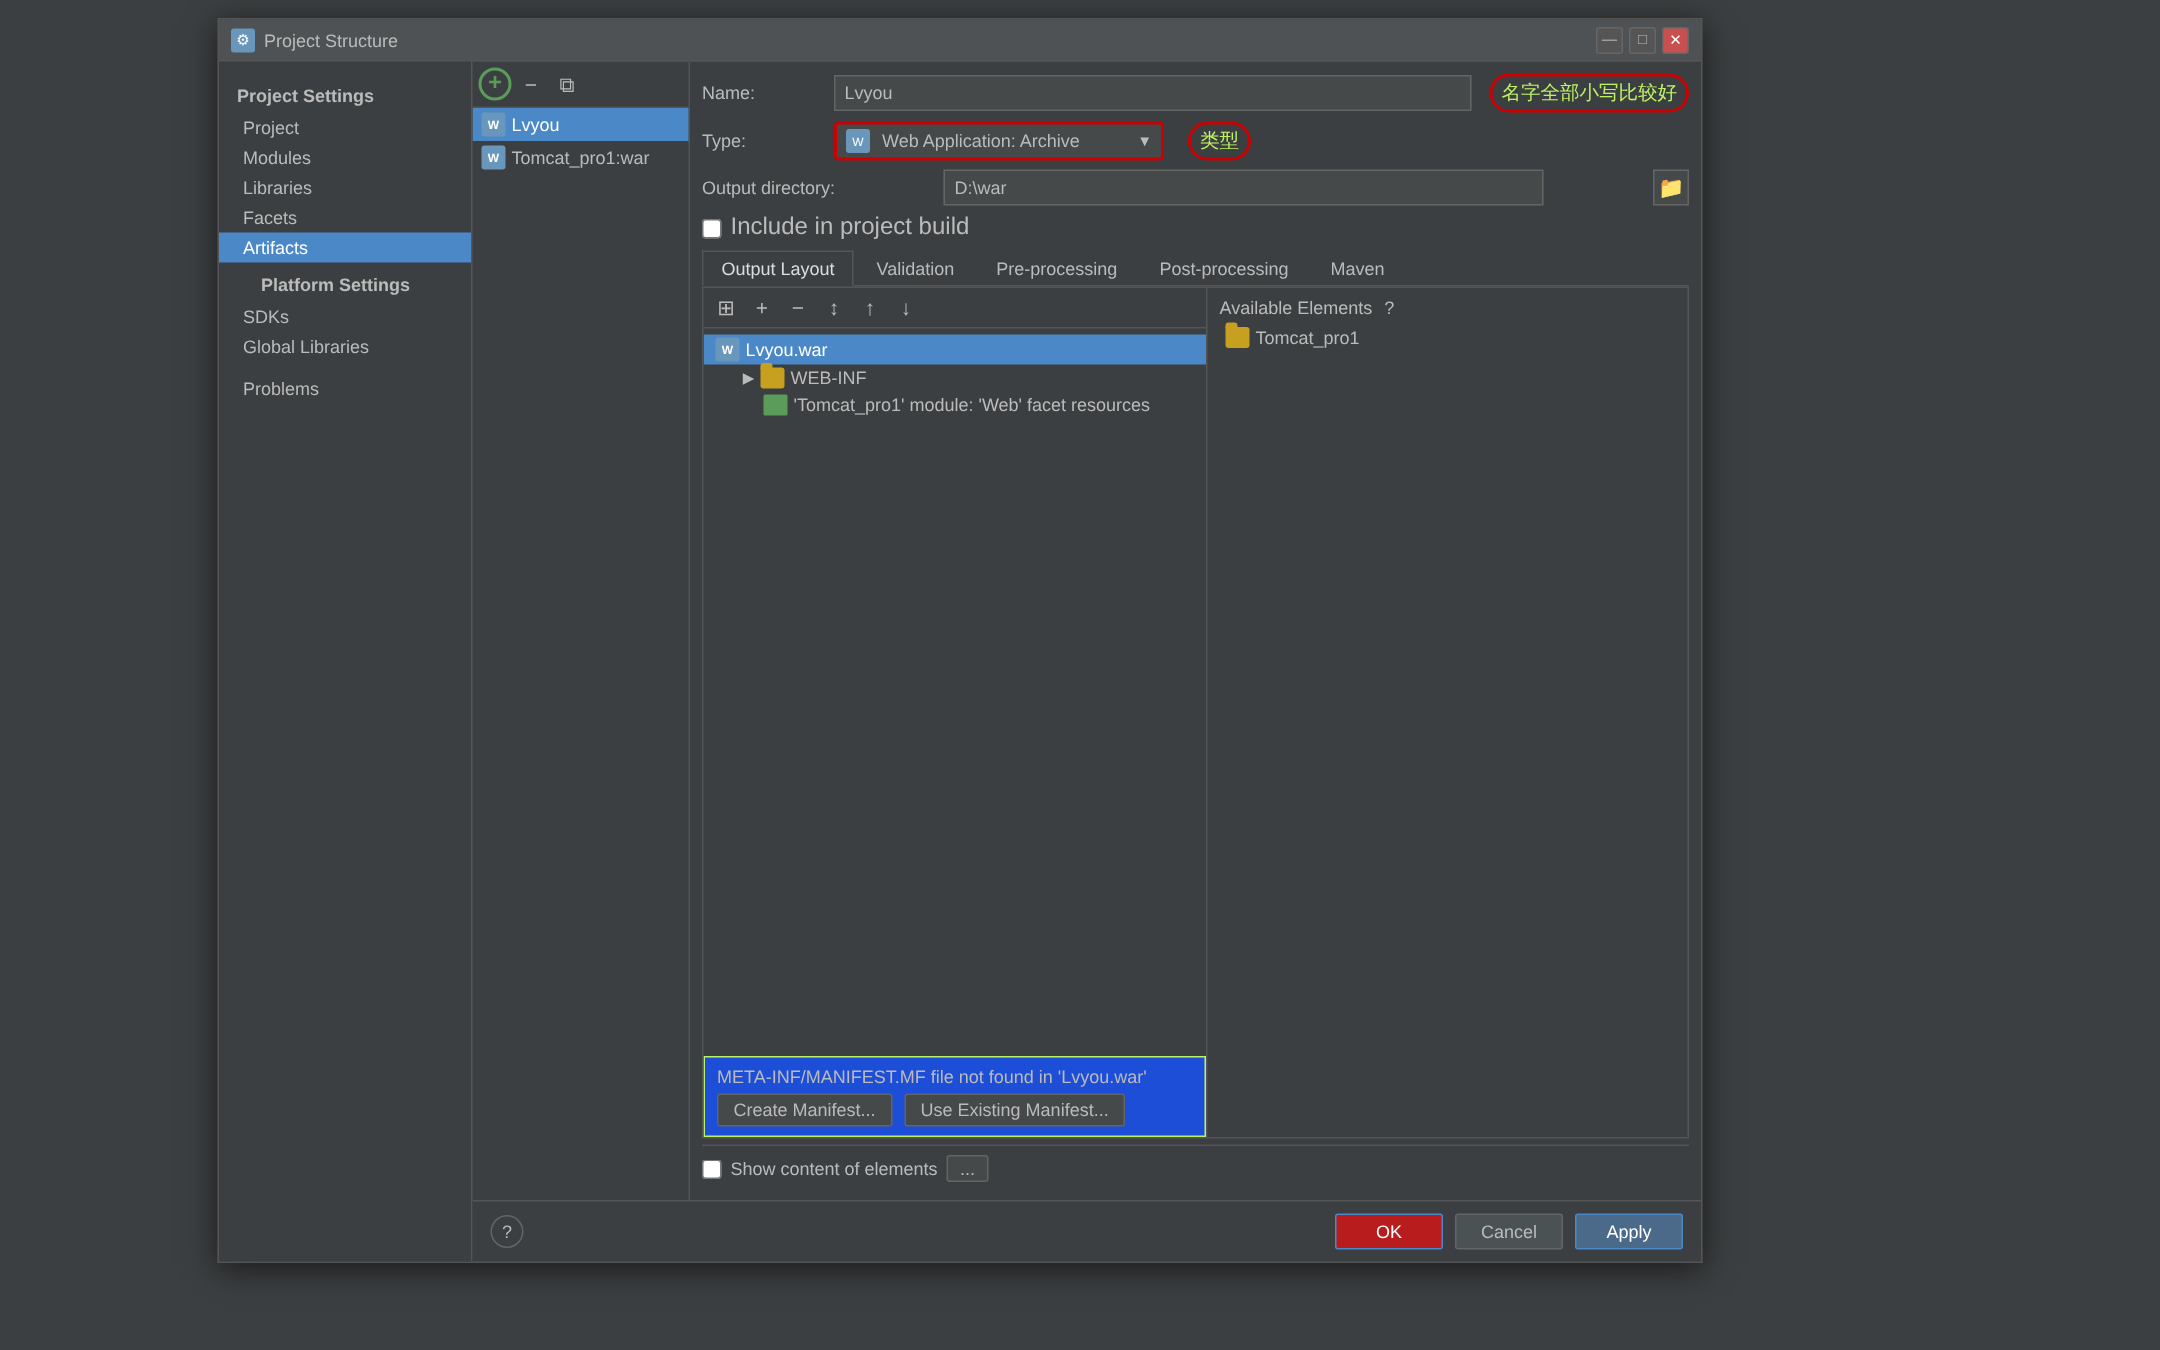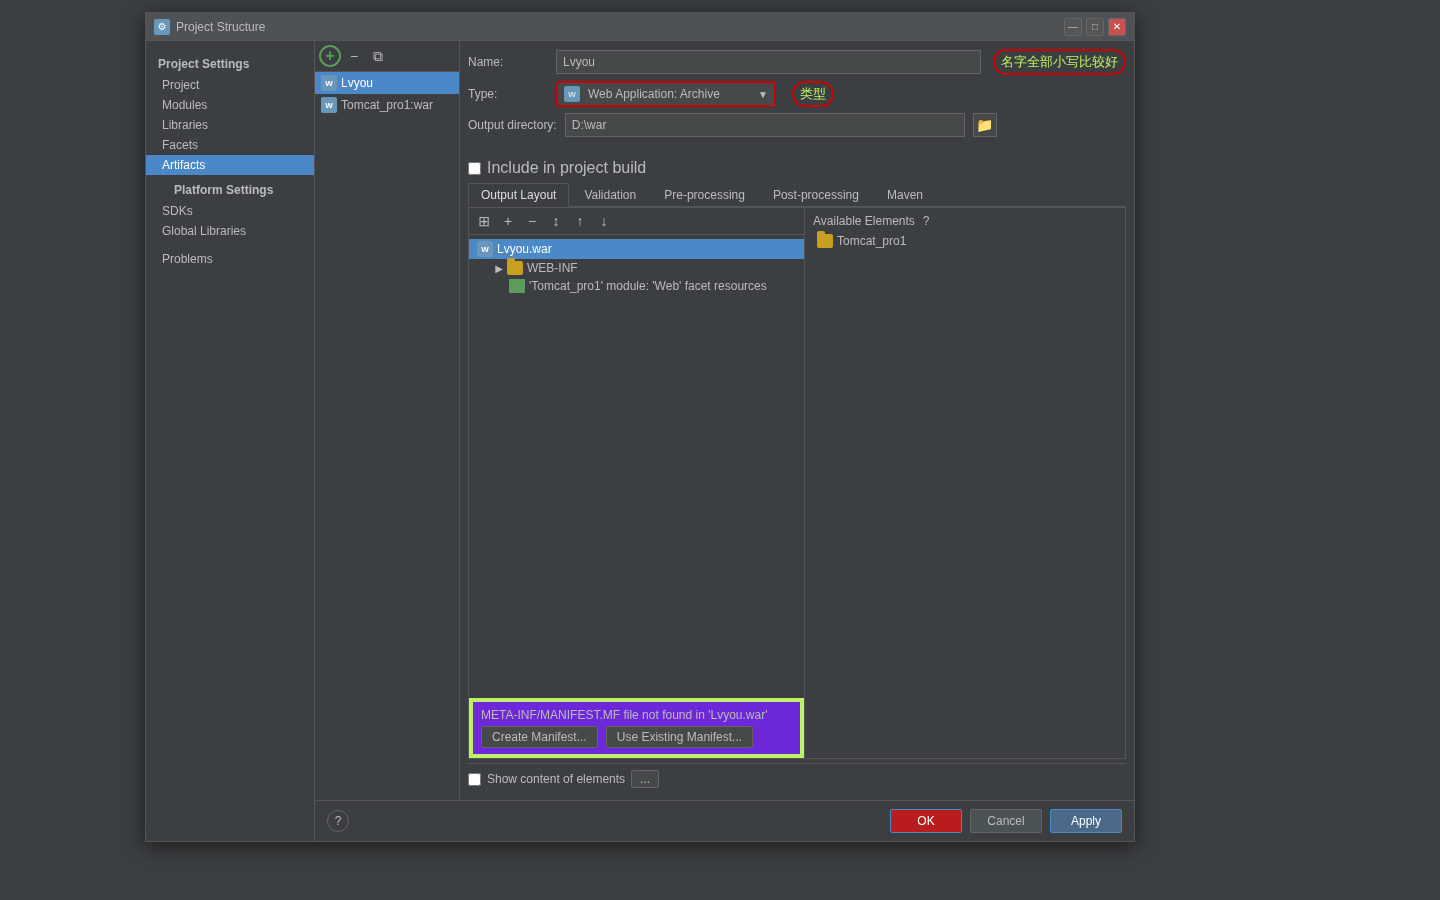--- a/index.html
+++ b/index.html
@@ -224,21 +224,22 @@
     .annotation-red {
       color: #bef264;
       font-size: 12px;
       margin-left: 4px;
     }
 
     .output-dir-row {
       display: flex;
       align-items: center;
       gap: 8px;
-      margin-bottom: 22px;
+      margin-bottom: 6px;
+      justify-content: space-between;
     }
     .output-dir-input {
       background: #45494a;
       border: 1px solid #646464;
       color: #bbbbbb;
       font-size: 12px;
       padding: 2px 6px;
       height: 24px;
       outline: none;
       width: 400px;
@@ -331,24 +332,24 @@
     .tree-toolbar {
       display: flex;
       align-items: center;
       padding: 2px 4px;
       border-bottom: 1px solid #555;
       gap: 2px;
     }
 
     
     .warning-area {
-      border: 4px solid #bef264;
+      border: 1px solid #bef264;
       padding: 6px 8px;
       margin-top: 4px;
-      background: #6d28d9;
+      background: #1d4ed8;
       font-size: 12px;
       color: #bbbbbb;
     }
 
     .manifest-buttons {
       display: flex;
       gap: 8px;
       margin-top: 4px;
     }
 

